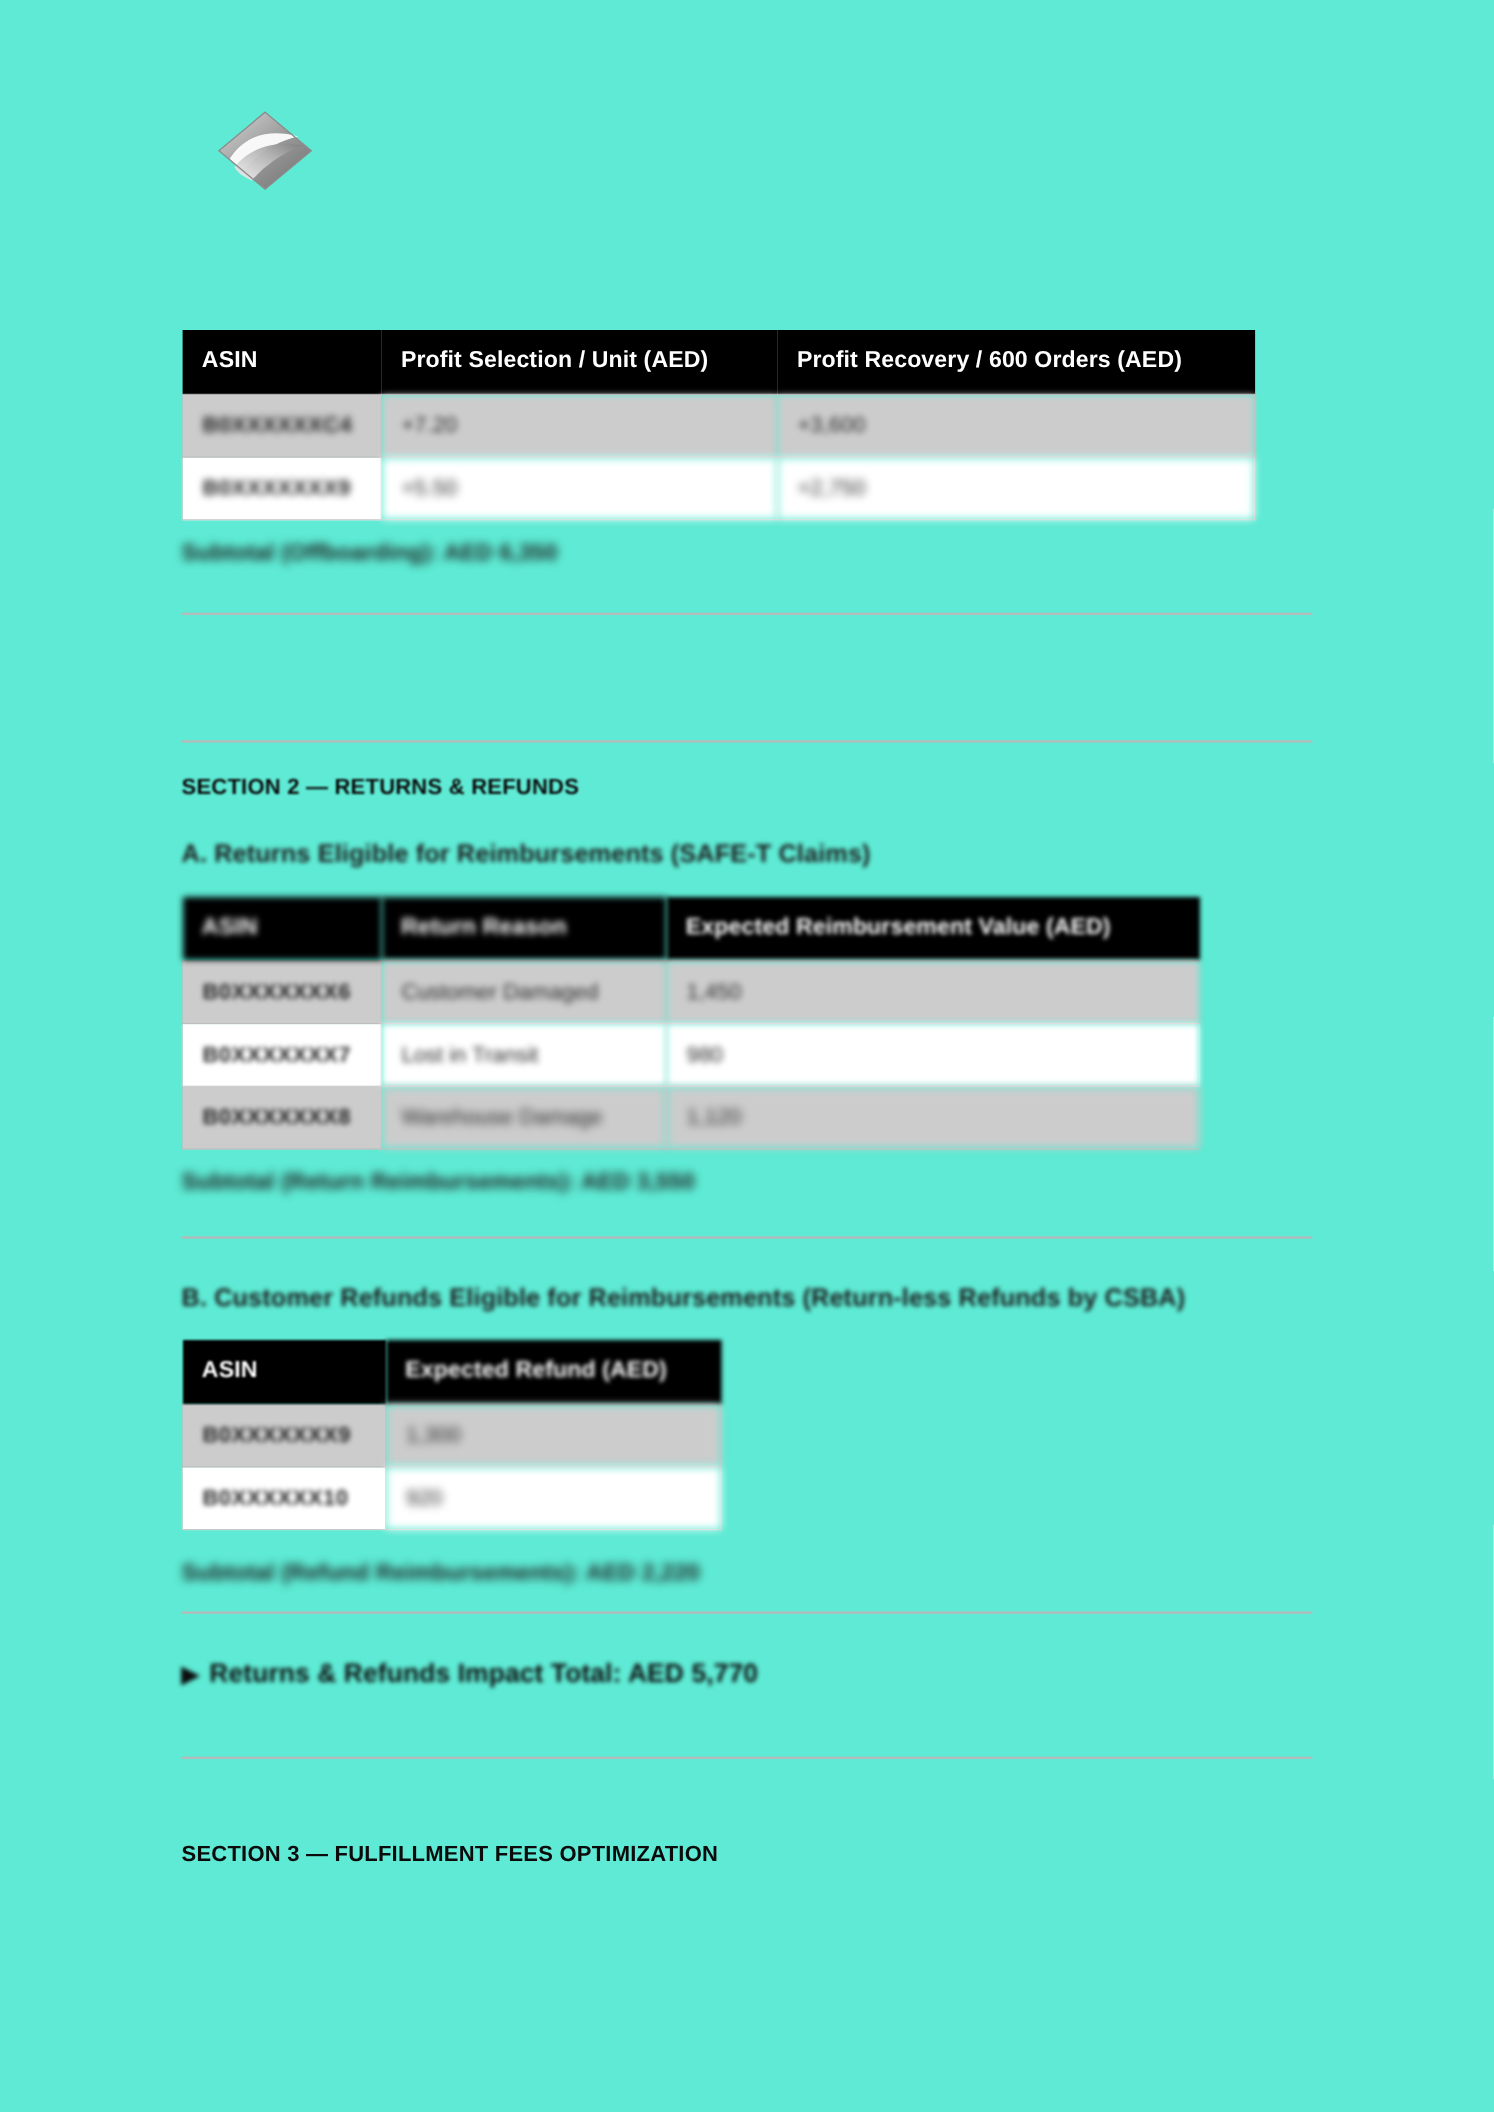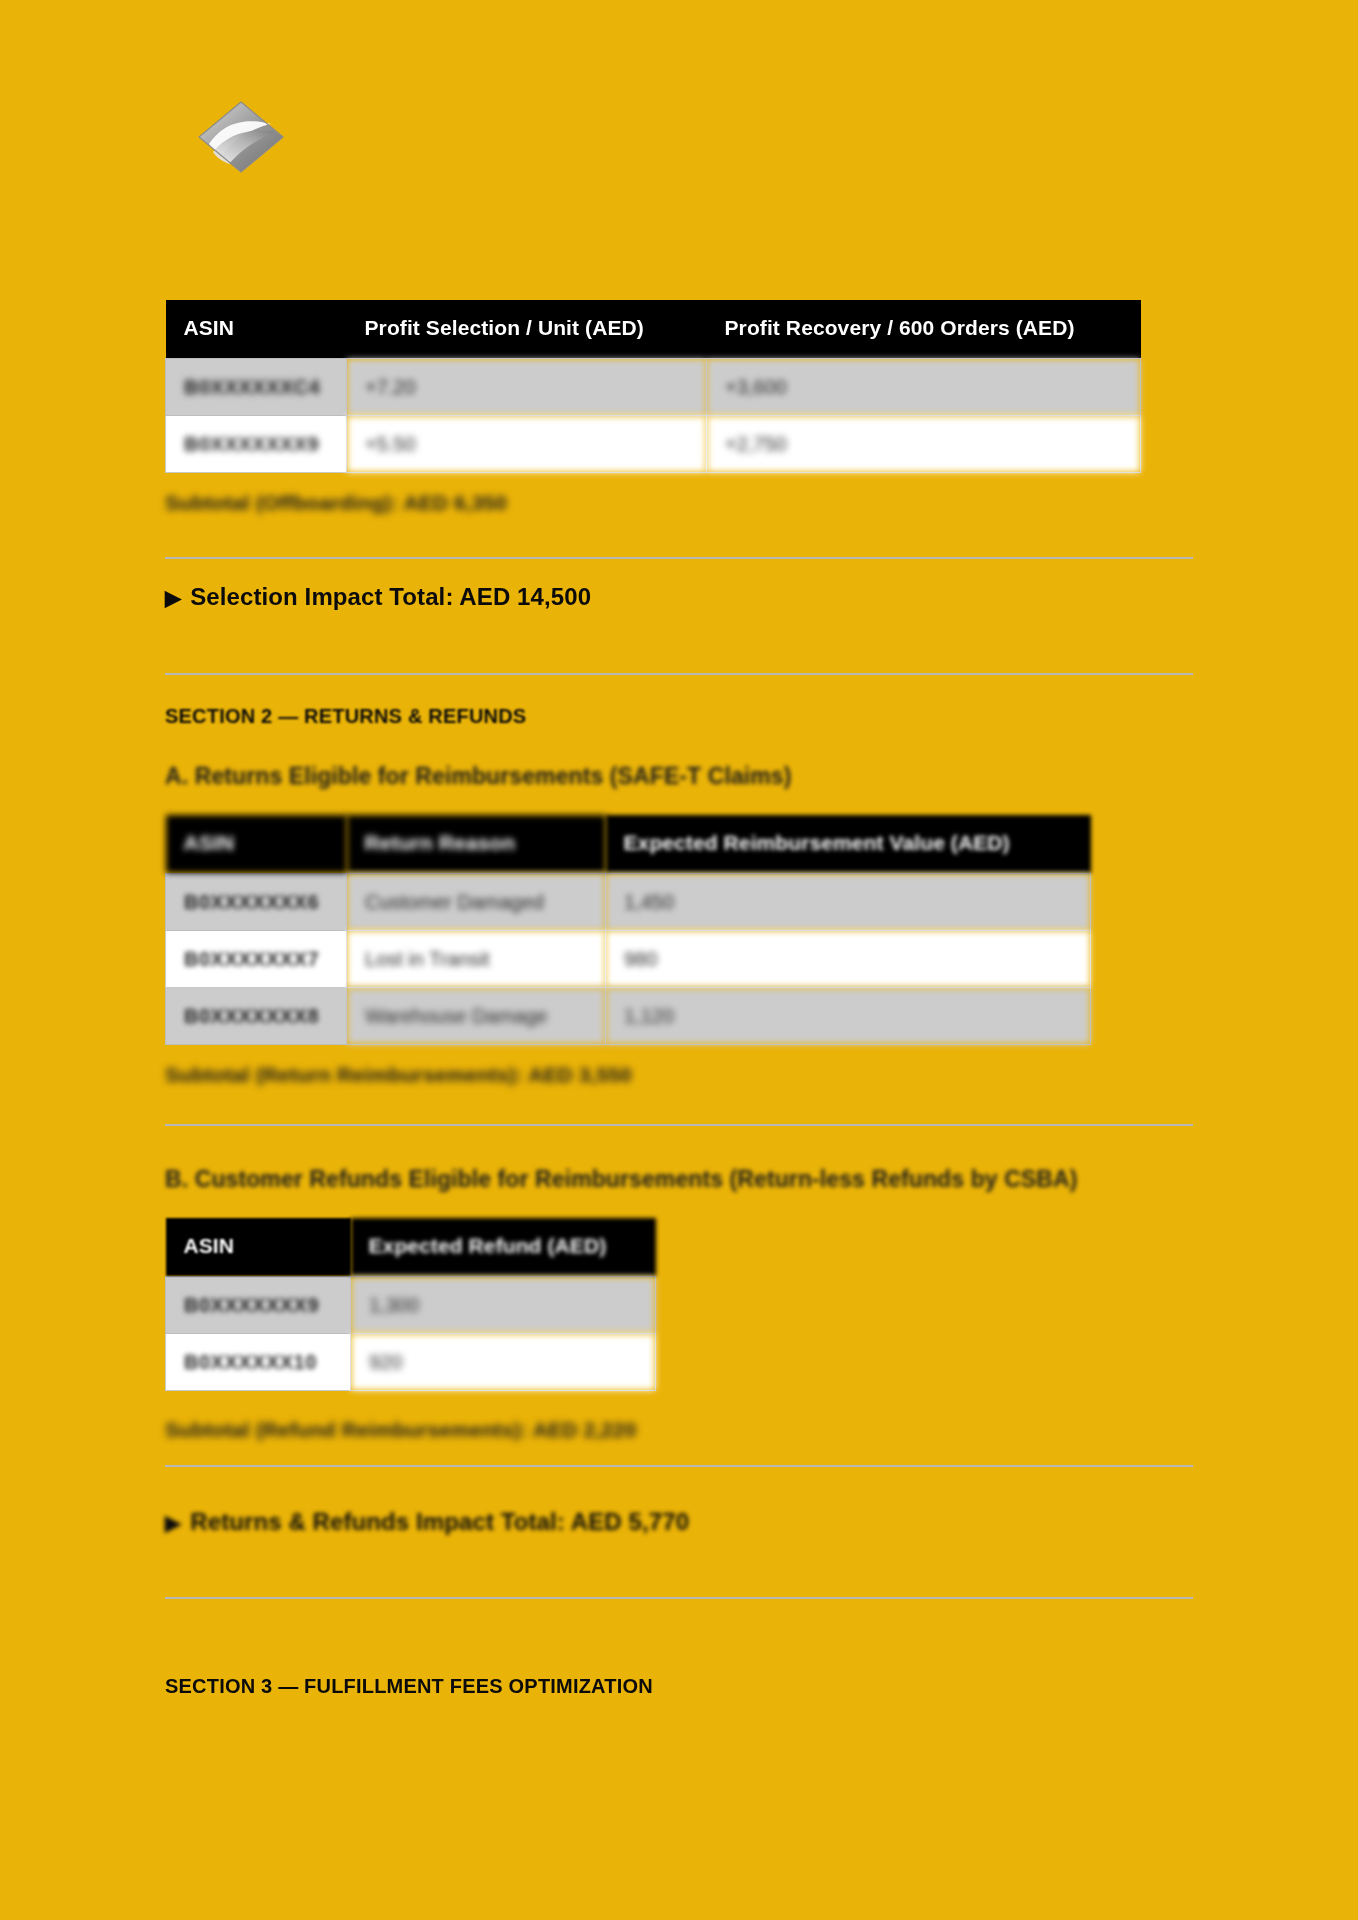--- a/index.html
+++ b/index.html
@@ -13,21 +13,21 @@
     font-family: "Liberation Sans", sans-serif;
     color: #111111;
     position: relative;
     overflow: hidden;
   }
 
   .page {
     position: relative;
     width: 1358px;
     height: 1920px;
-    background: #eab308;
+    background: #5eead4;
     box-sizing: border-box;
     padding: 0 165px;
   }
 
   
   .logo-block {
     position: absolute;
     left: 195px;
     top: 98px;
     width: 92px;
@@ -182,23 +182,20 @@
           <td class="b4">+2,750</td>
         </tr>
       </tbody>
     </table>
   </div>
 
   <div class="ap b4 subtotal" style="top:478px;">Subtotal (Offboarding): AED 6,350</div>
 
   <hr class="rule ap" style="top:557px;">
 
-  <div class="ap impact-total" style="top:583px;">
-    <span class="tri">▶</span><span>Selection Impact Total: AED 14,500</span>
-  </div>
 
   <hr class="rule ap" style="top:673px;">
 
   <div class="ap section-head b1" style="top:705px;">SECTION 2 — RETURNS &amp; REFUNDS</div>
 
   <div class="ap sub-head b2" style="top:763px;">A. Returns Eligible for Reimbursements (SAFE-T Claims)</div>
 
   <div class="ap" style="top:815px;">
     <table class="doc-table" width="925">
       <colgroup>

